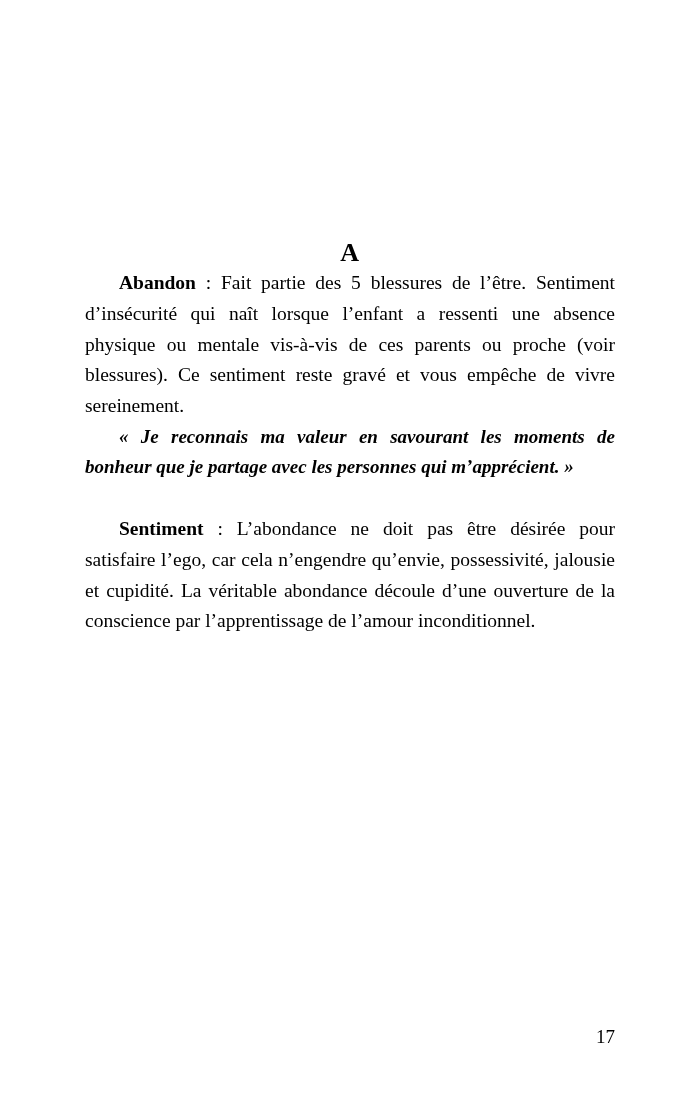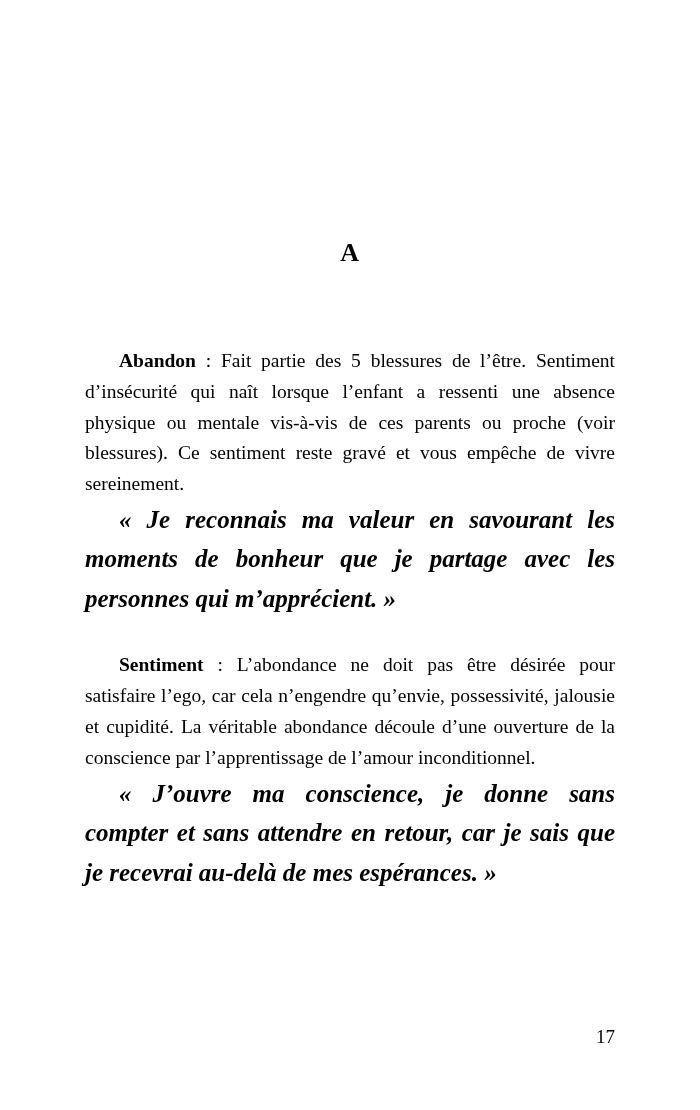--- a/index.html
+++ b/index.html
@@ -25,38 +25,37 @@
     padding: 0 85px;
   }
   .section-letter {
     margin-top: 238px;
     text-align: center;
     font-size: 26px;
     font-weight: bold;
     letter-spacing: 0.5px;
   }
   .entries {
-    margin-top: 78px;
   }
   .entry {
     margin-bottom: 22px;
   }
   .entry-body {
     font-size: 19.5px;
     line-height: 1.58;
     text-align: justify;
     text-indent: 34px;
     margin: 0;
     hyphens: none;
   }
   .entry-term {
     font-weight: bold;
   }
   .entry-affirmation {
-    font-size: 25px;
+    font-size: 19px;
     line-height: 1.58;
     text-align: justify;
     text-indent: 34px;
     margin: 0;
     font-style: italic;
     font-weight: bold;
   }
   
   .justify-all {
     text-align: justify;
@@ -85,21 +84,20 @@
 
     <div class="entry">
       <p class="entry-body justify-all-left"><span class="entry-term">Abandon</span><span class="entry-sep"> :</span><span class="entry-def"> Fait partie des 5 blessures de l’être. Sentiment d’insécurité qui naît lorsque l’enfant a ressenti une absence physique ou mentale vis-à-vis de ces parents ou proche (voir blessures). Ce sentiment reste gravé et vous empêche de vivre sereinement.</span></p>
       <p class="entry-affirmation justify-all-left">« Je reconnais ma valeur en savourant les moments de bonheur que je partage avec les personnes qui m’apprécient. »</p>
     </div>
 
     <div class="spacer-sm"></div>
 
     <div class="entry">
       <p class="entry-body justify-all-left"><span class="entry-term">Sentiment</span><span class="entry-sep"> :</span><span class="entry-def"> L’abondance ne doit pas être désirée pour satisfaire l’ego, car cela n’engendre qu’envie, possessivité, jalousie et cupidité. La véritable abondance découle d’une ouverture de la conscience par l’apprentissage de l’amour inconditionnel.</span></p>
-      <p class="entry-affirmation justify-all-left">« J’ouvre ma conscience, je donne sans compter et sans attendre en retour, car je sais que je recevrai au-delà de mes espérances. »</p>
     </div>
 
     <div class="spacer-sm"></div>
 
 
   </div>
 
   <div class="page-number">17</div>
 
 </div>

